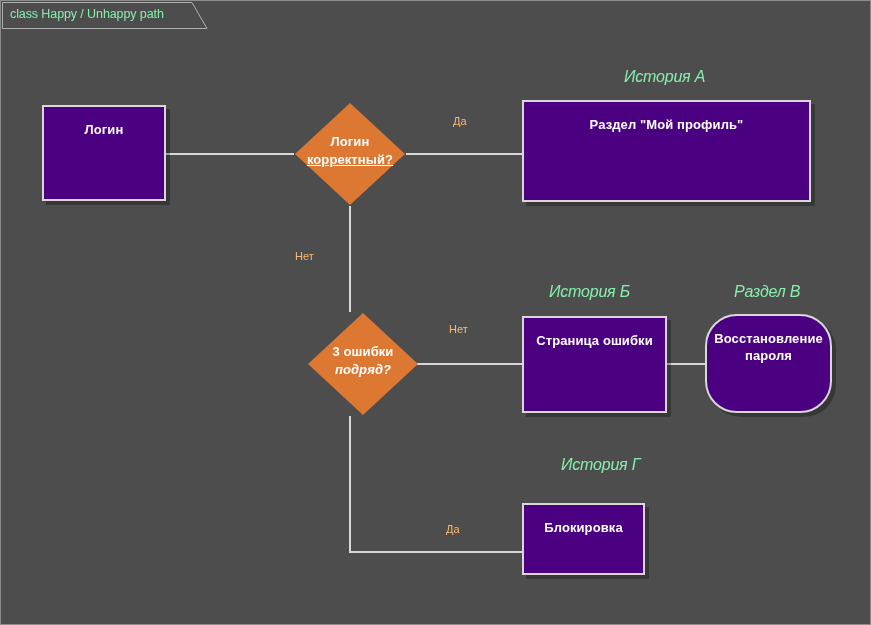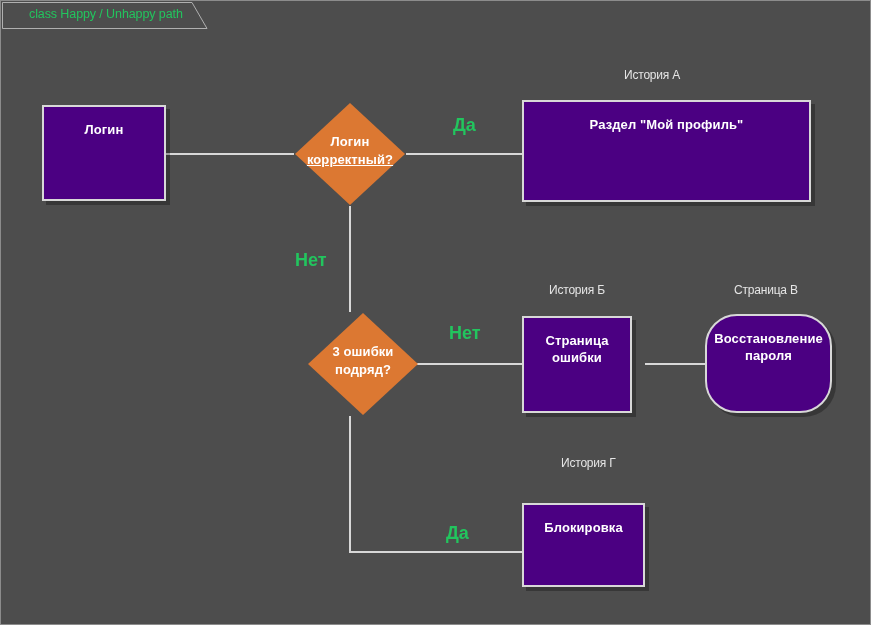--- a/index.html
+++ b/index.html
@@ -27,24 +27,24 @@
     width: 210px;
     height: 27px;
   }
   #title-tab .tab-shape {
     position: absolute;
     left: 0; top: 0;
     width: 210px; height: 27px;
   }
   #title-tab .tab-label {
     position: absolute;
-    left: 27px;
+    left: 8px;
     top: 5px;
     font-size: 12.5px;
-    color: #22c55e;
+    color: #86efac;
     letter-spacing: -0.1px;
     white-space: nowrap;
   }
   
   #edges {
     position: absolute;
     left: 0; top: 0;
     width: 871px; height: 625px;
   }
   
@@ -79,31 +79,31 @@
     color: #ffffff;
     font-size: 13px;
     font-weight: bold;
     line-height: 1.35;
     letter-spacing: 0.1px;
     pointer-events: none;
   }
   
   .edge-label {
     position: absolute;
-    color: #22c55e;
-    font-size: 18px;
+    color: #fdba74;
+    font-size: 11px;
     white-space: nowrap;
-    font-weight: bold;
   }
   .note-label {
     position: absolute;
-    color: #e5e5e5;
-    font-size: 12px;
+    color: #86efac;
+    font-size: 16px;
     white-space: nowrap;
     letter-spacing: -0.2px;
+    font-style: italic;
   }
 </style>
 </head>
 <body>
 
 <div id="app">
 
   <div id="title-tab">
     <svg class="tab-shape" viewBox="0 0 210 27">
       <path d="M0.5 26.5 L0.5 0.5 L190 0.5 L205 26.5 Z" fill="#4d4d4d" stroke="#b0b0b0" stroke-width="1"></path>
@@ -142,38 +142,38 @@
 
   <div class="node proc" style="left:521px; top:99px; width:289px; height:102px;">
     <span>Раздел "Мой профиль"</span>
   </div>
 
   <div class="dec-wrap" style="left:306px; top:311px; width:112px; height:104px;">
     <svg class="dec-shape" width="112" height="104" viewBox="0 0 112 104">
       <polygon points="56,1 111,52 56,103 1,52" fill="#dc7832"></polygon>
     </svg>
     <div class="dec-label" style="top:31px;">3 ошибки</div>
-    <div class="dec-label" style="top:49px;">подряд?</div>
+    <div class="dec-label" style="top:49px;font-style:italic;">подряд?</div>
   </div>
 
-  <div class="node proc" style="left:521px; top:315px; width:110px; height:97px;">
+  <div class="node proc" style="left:521px; top:315px; width:145px; height:97px;">
     <span>Страница ошибки</span>
   </div>
 
   <div class="node proc" style="left:704px; top:313px; width:127px; height:99px;border-radius:32px;">
     <span>Восстановление пароля</span>
   </div>
 
-  <div class="node proc" style="left:521px; top:502px; width:123px; height:84px;">
+  <div class="node proc" style="left:521px; top:502px; width:123px; height:72px;">
     <span>Блокировка</span>
   </div>
 
   <div class="edge-label" style="left:452px; top:114px;">Да</div>
   <div class="edge-label" style="left:294px; top:249px;">Нет</div>
   <div class="edge-label" style="left:448px; top:322px;">Нет</div>
   <div class="edge-label" style="left:445px; top:522px;">Да</div>
 
   <div class="note-label" style="left:623px; top:67px;">История А</div>
   <div class="note-label" style="left:548px; top:282px;text-align:right;">История Б</div>
-  <div class="note-label" style="left:733px; top:282px;">Страница В</div>
+  <div class="note-label" style="left:733px; top:282px;">Раздел В</div>
   <div class="note-label" style="left:548px; top:455px;margin-left:12px;">История Г</div>
 
 </div>
 
 </body></html>

